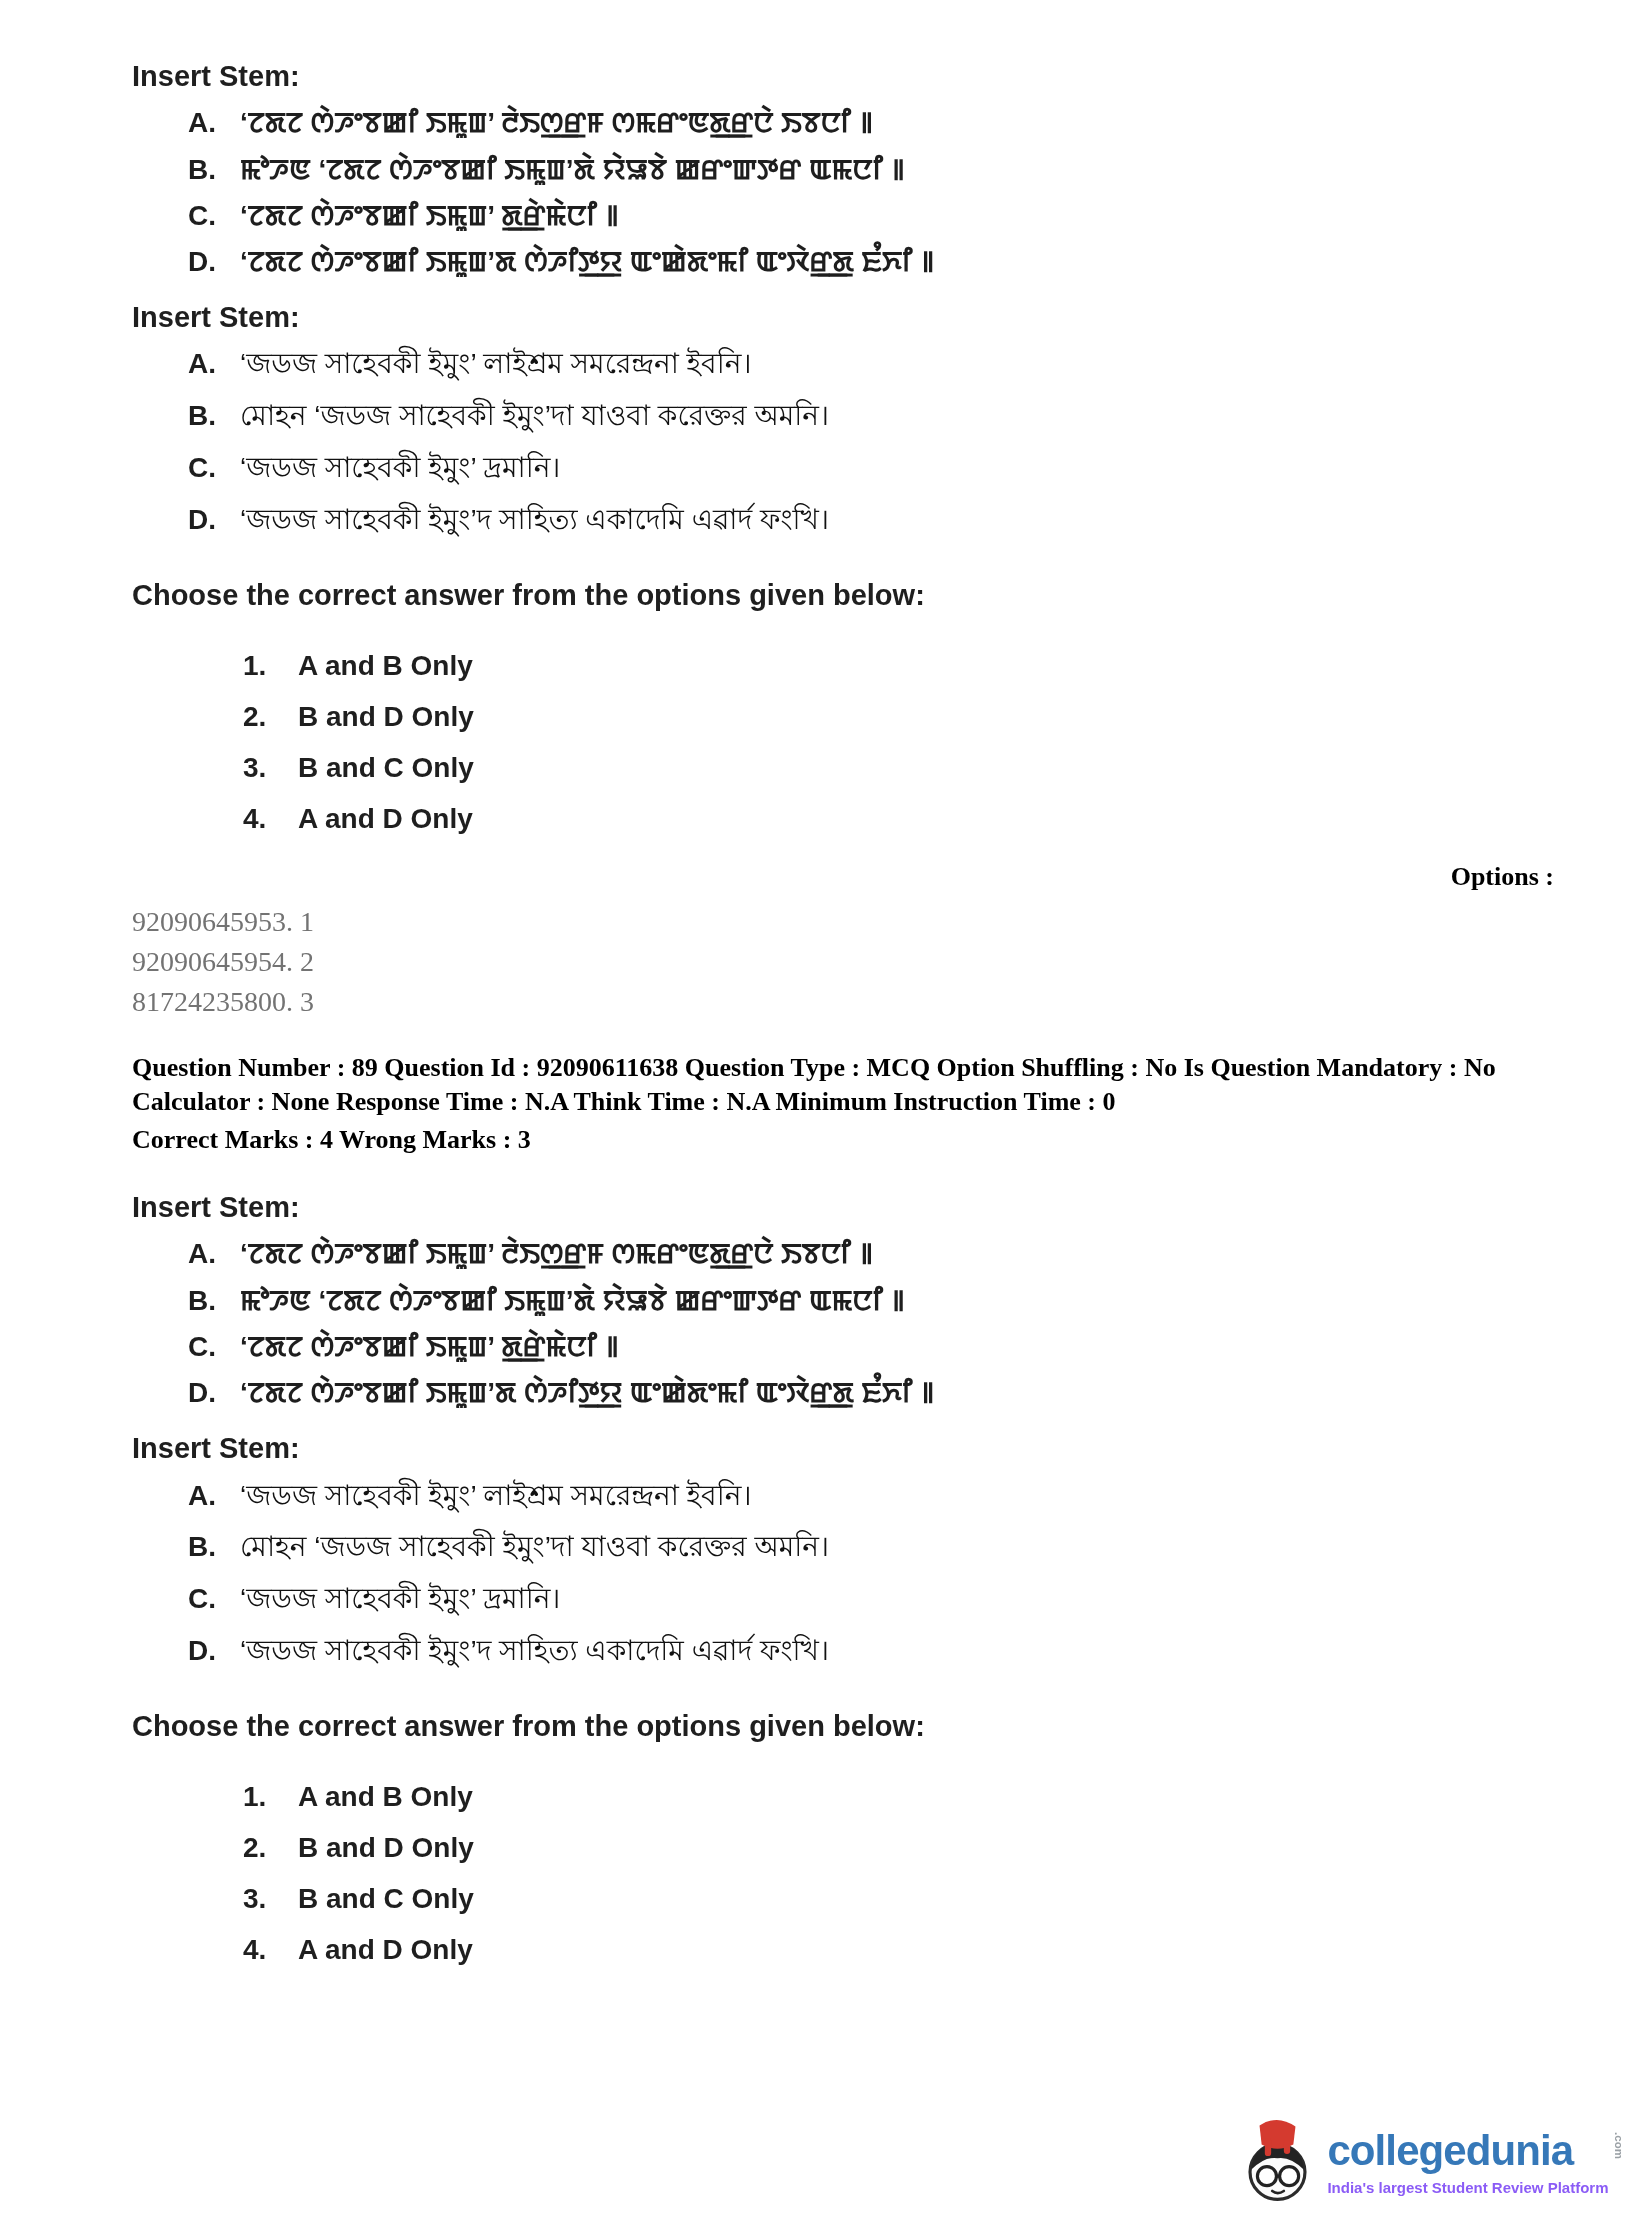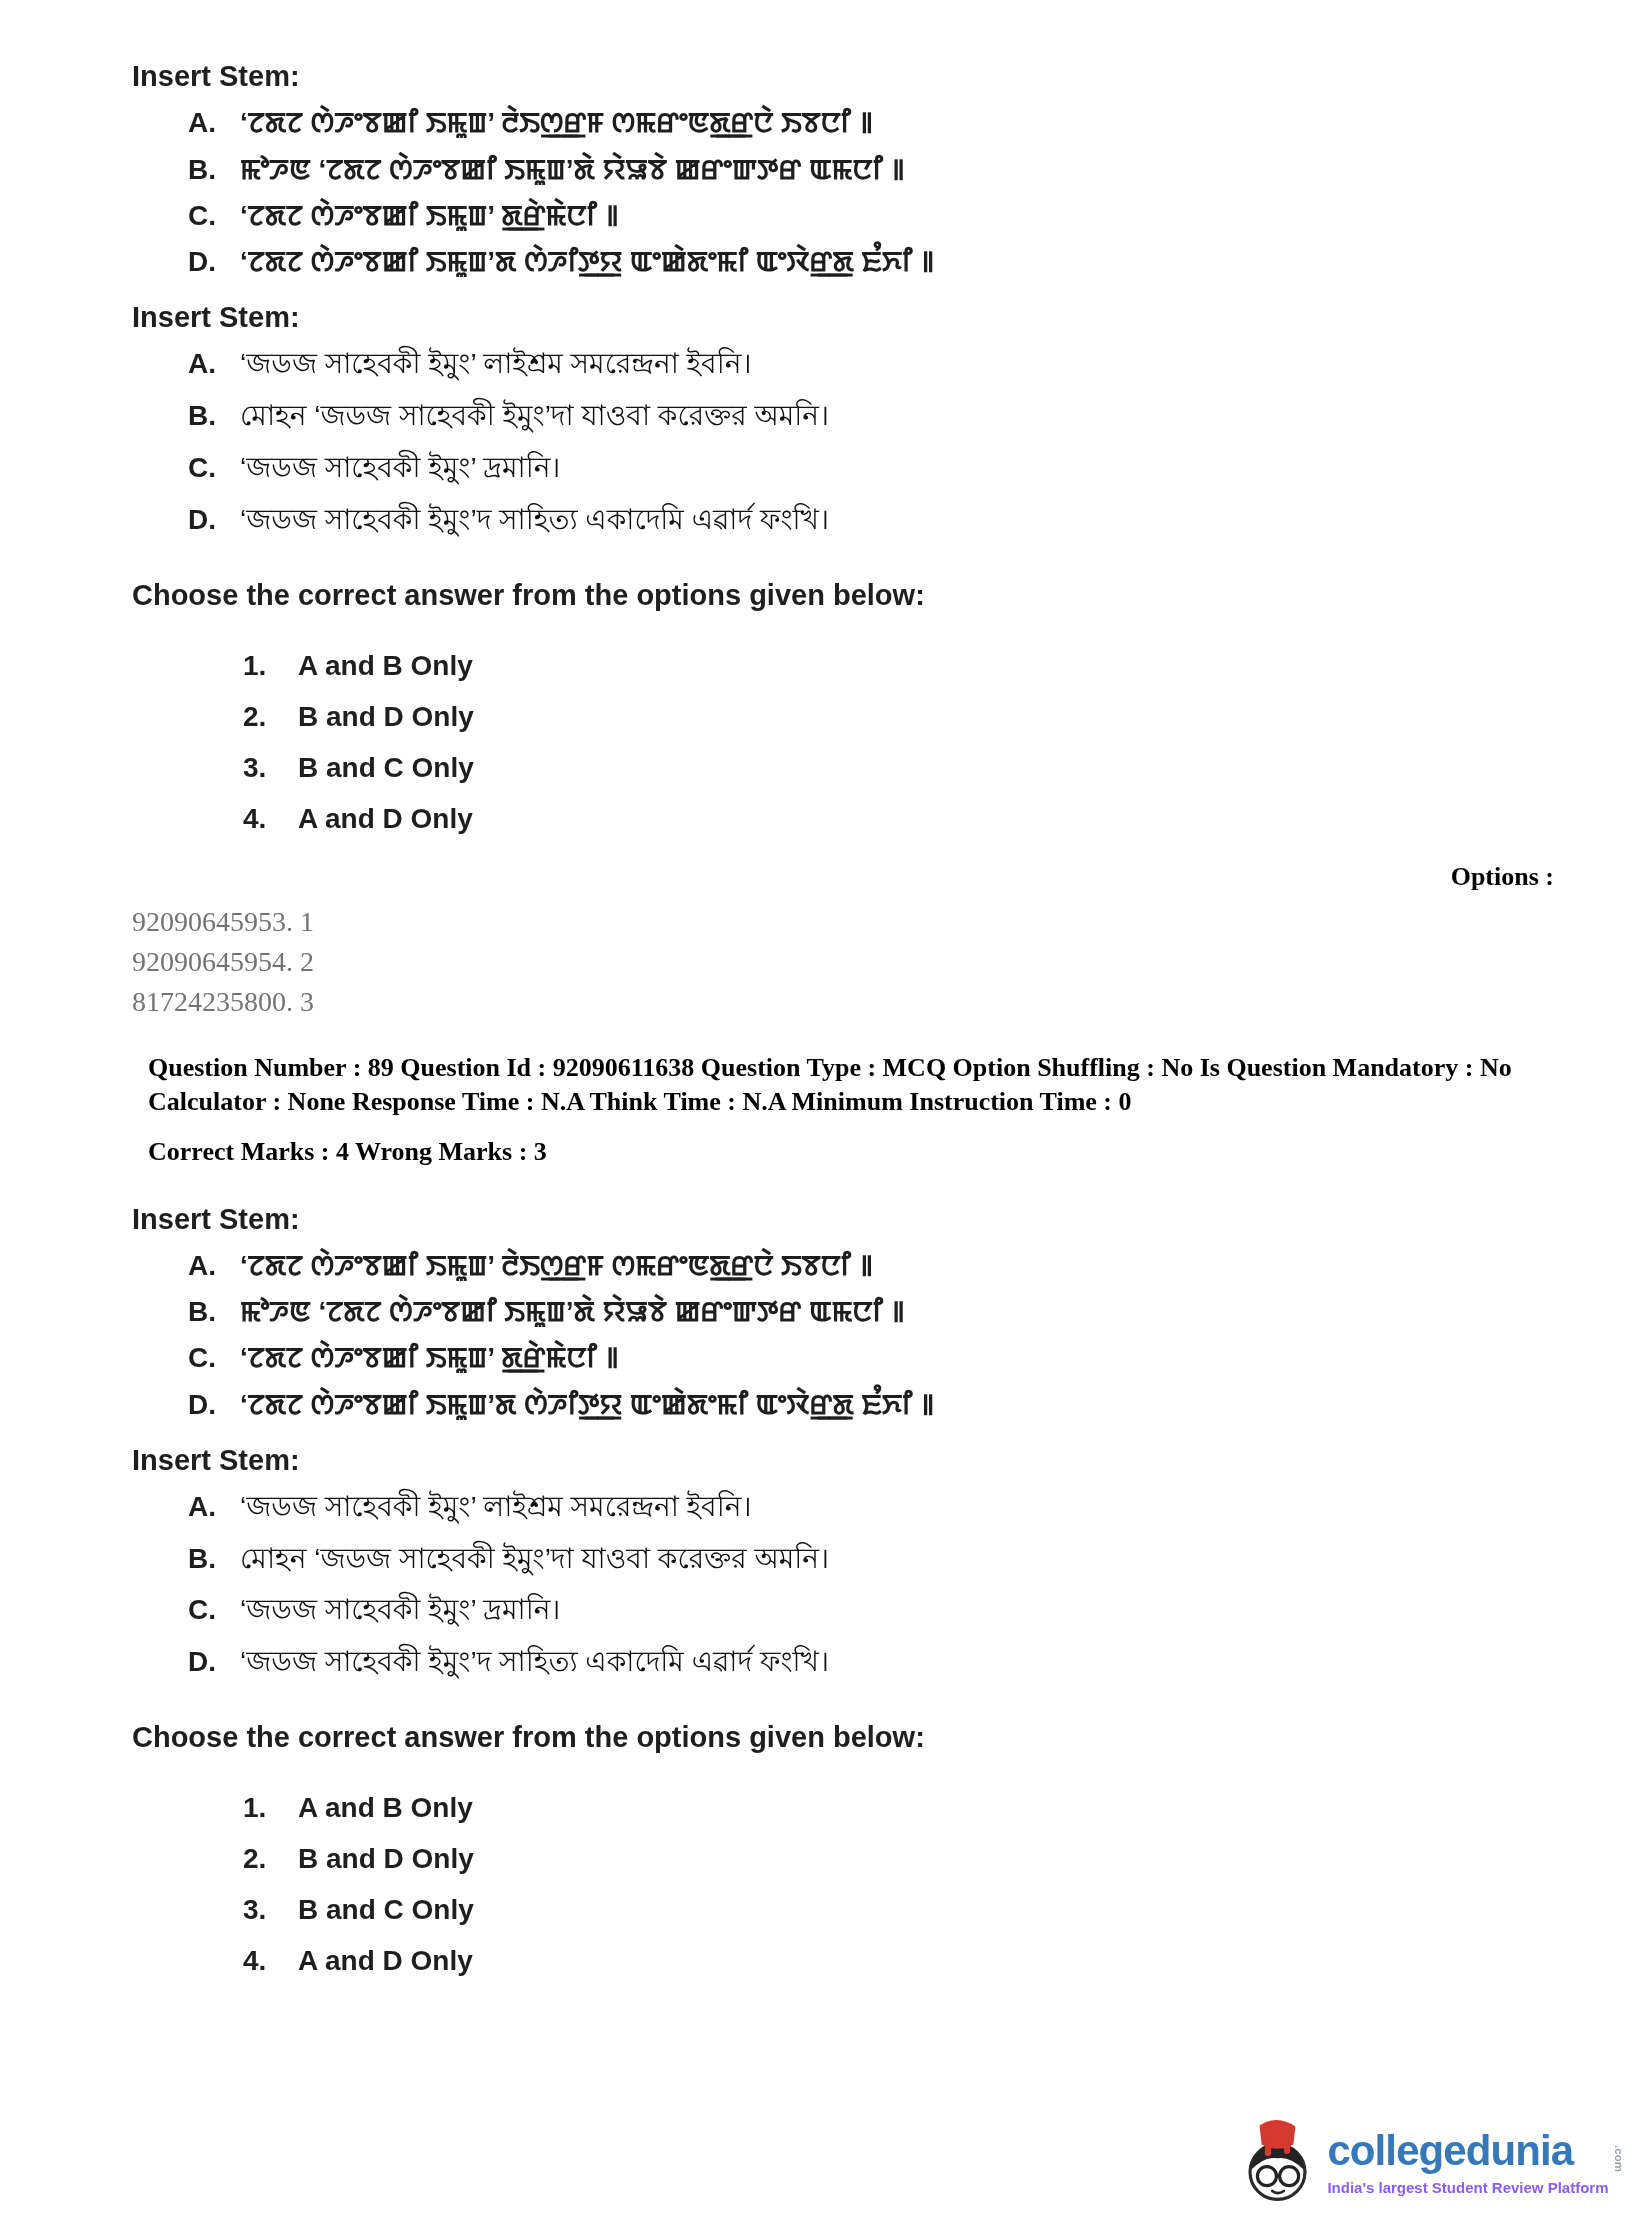--- a/index.html
+++ b/index.html
@@ -21,33 +21,33 @@
 
   .ans-list{margin:0 0 0 111px;}
   .ans-item{display:flex;font-size:28px;line-height:32px;font-weight:600;margin-bottom:19px;color:#1f1f1f;}
   .ans-item .ans-num{width:55px;flex:0 0 55px;}
 
   .options-block{margin-top:27px;font-family:"Liberation Serif",serif;}
   .options-heading{font-size:26px;font-weight:700;margin:0 0 10px 0;color:#000;text-align:right;}
   .option-id{font-size:28px;line-height:40px;color:#737373;}
 
   .meta{margin-top:29px;font-family:"Liberation Serif",serif;color:#000;}
-  .meta p{margin:16px;font-size:26px;font-weight:700;line-height:34px;}
+  .meta p{margin:0;font-size:26px;font-weight:700;line-height:34px;}
   .meta .meta-line1{max-width:1397px;}
   .meta .meta-line2{margin-top:4.5px;}
 
   .qblock2{margin-top:34px;}
 
   .logo{
     position:absolute;right:18px;bottom:7.2px;
     display:flex;align-items:center;gap:12.5px;
   }
   .logo .mascot{flex:0 0 auto;}
   .logo-text{display:flex;flex-direction:column;}
-  .brand-row{display:flex;align-items:flex-end;gap:37px;}
+  .brand-row{display:flex;align-items:flex-start;gap:37px;}
   .brand{font-size:42px;font-weight:700;color:#3678b8;letter-spacing:-0.9px;line-height:1;}
   .brand-com{writing-mode:vertical-rl;font-size:11.6px;color:#9aa0a5;margin-left:2.7px;margin-top:1.8px;font-weight:600;}
   .tagline{font-size:15px;color:#8b5cf6;font-weight:600;margin-top:7.2px;}
 </style>
 </head>
 <body>
 
 <div class="page">
 
   <section>

